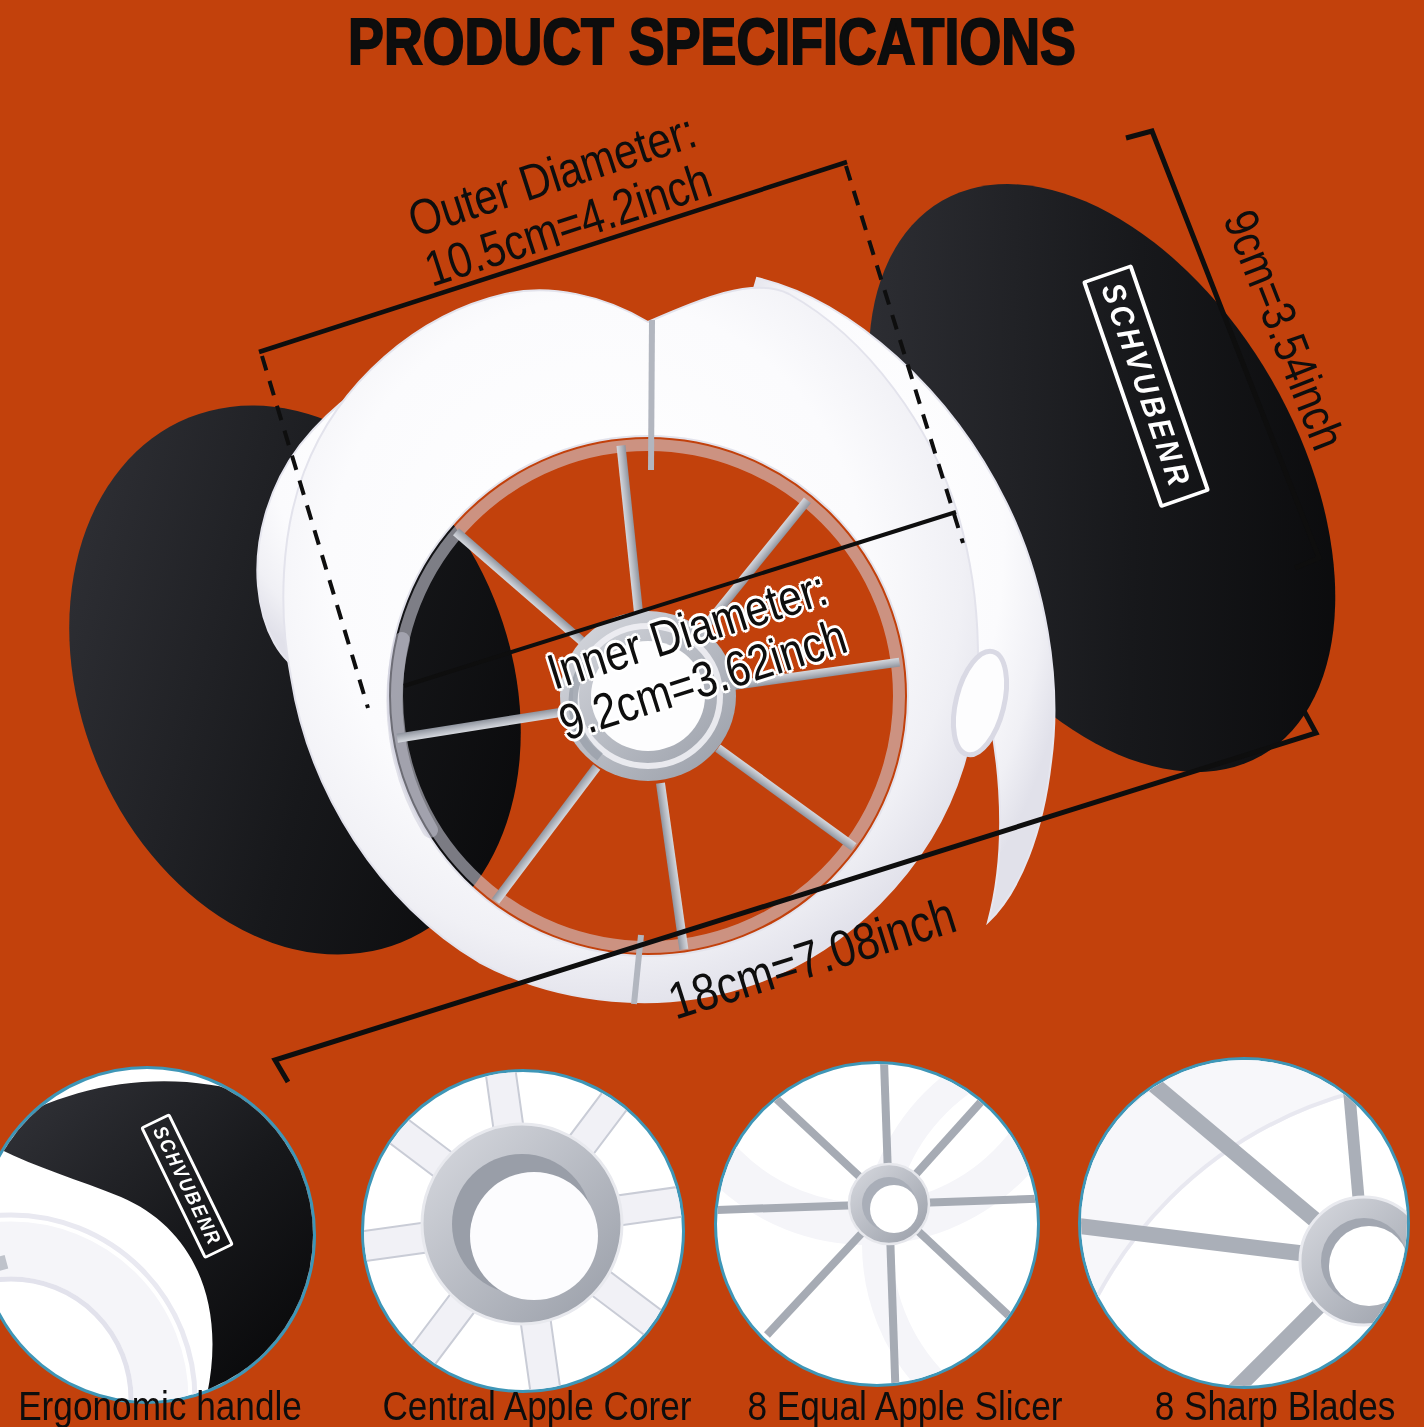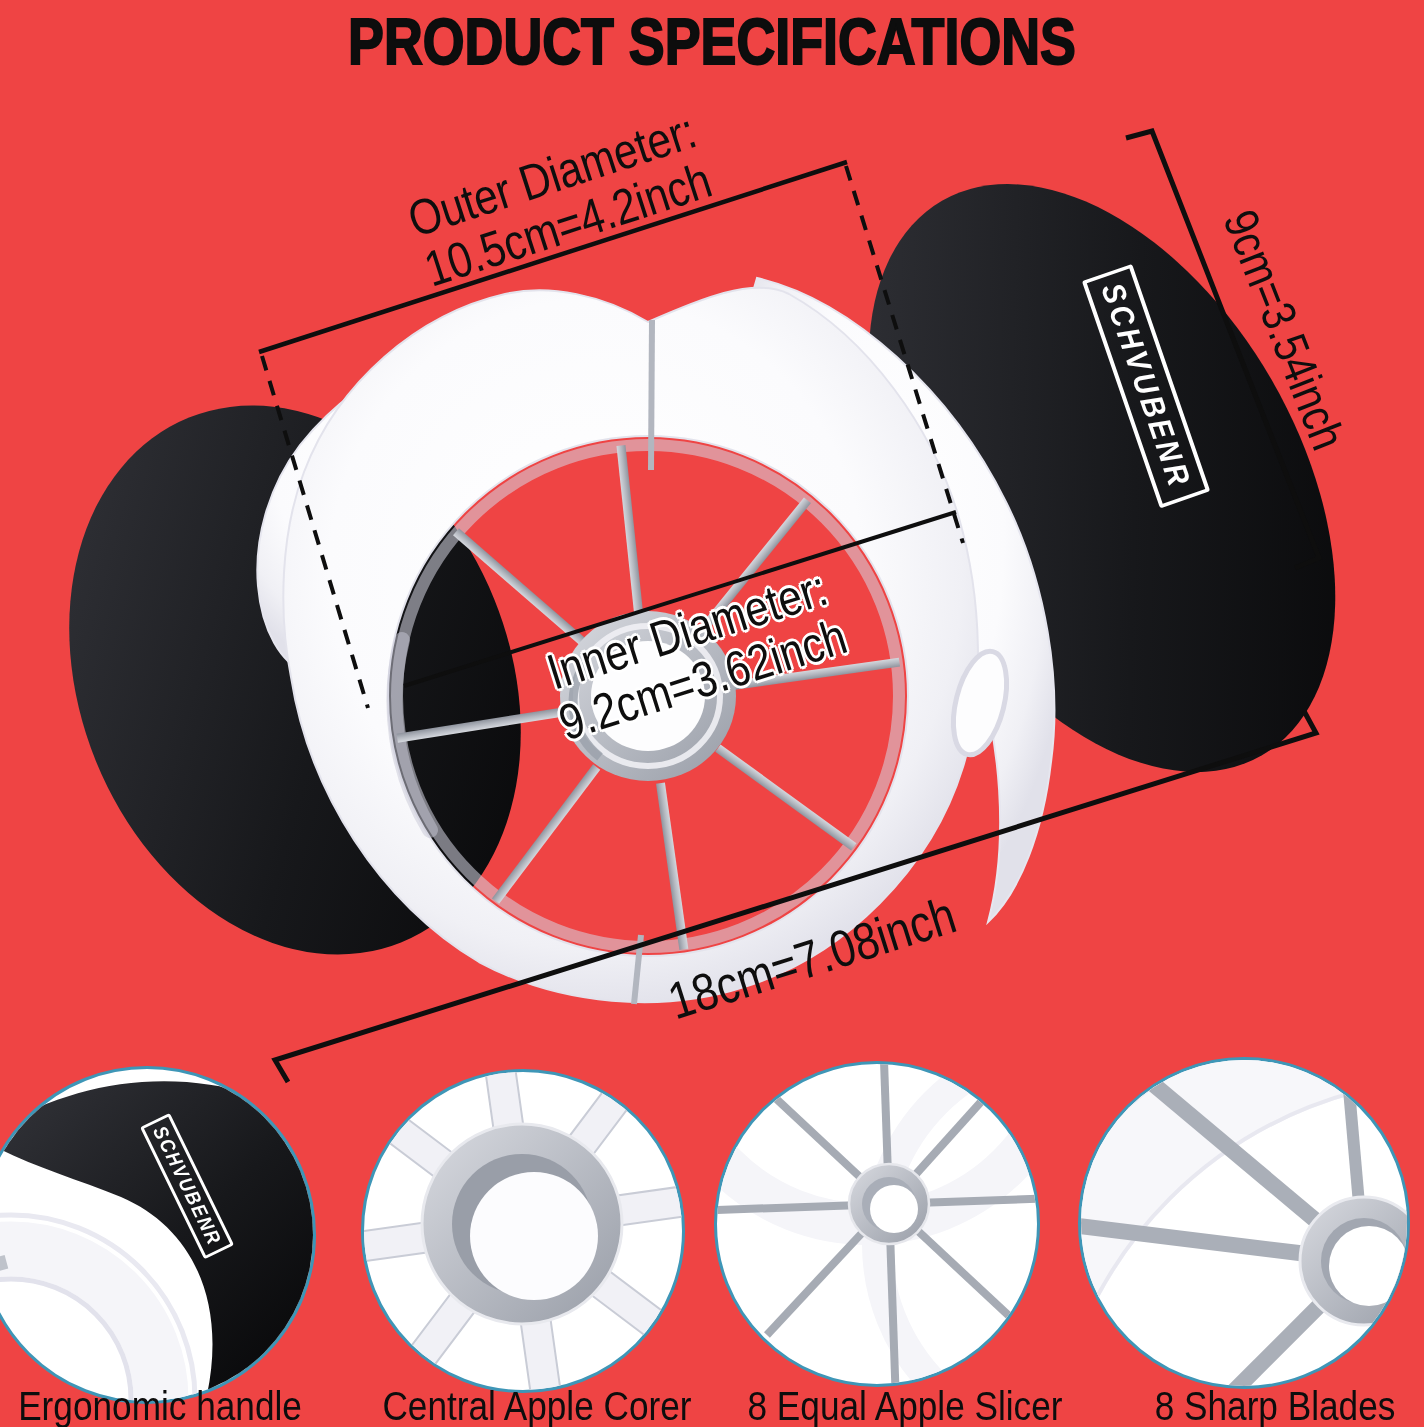--- a/index.html
+++ b/index.html
@@ -1,16 +1,16 @@
 <!DOCTYPE html>
 <html><head>
 <meta charset="utf-8">
 <style>
   html,body{margin:0;padding:0;background:#ffffff;}
-  #stage{position:relative;width:1424px;height:1427px;background:#ef4444;overflow:hidden;
+  #stage{position:relative;width:1424px;height:1427px;background:#c2410c;overflow:hidden;
          font-family:"Liberation Sans",sans-serif;color:#111;}
   svg{display:block;}
   .abs{position:absolute;}
   
   .title{left:712px;top:42px;transform:translate(-50%,-50%) scaleX(.84);
          font-size:64px;font-weight:bold;letter-spacing:0px;white-space:nowrap;
          -webkit-text-stroke:2px #0d0d0d;color:#0d0d0d;}
   
   .dim{white-space:nowrap;text-align:center;color:#0e0e0e;line-height:1.04;}
   .dim-outer{left:560px;top:200px;transform:translate(-50%,-50%) rotate(-18deg) scaleX(.84);font-size:50px;}

